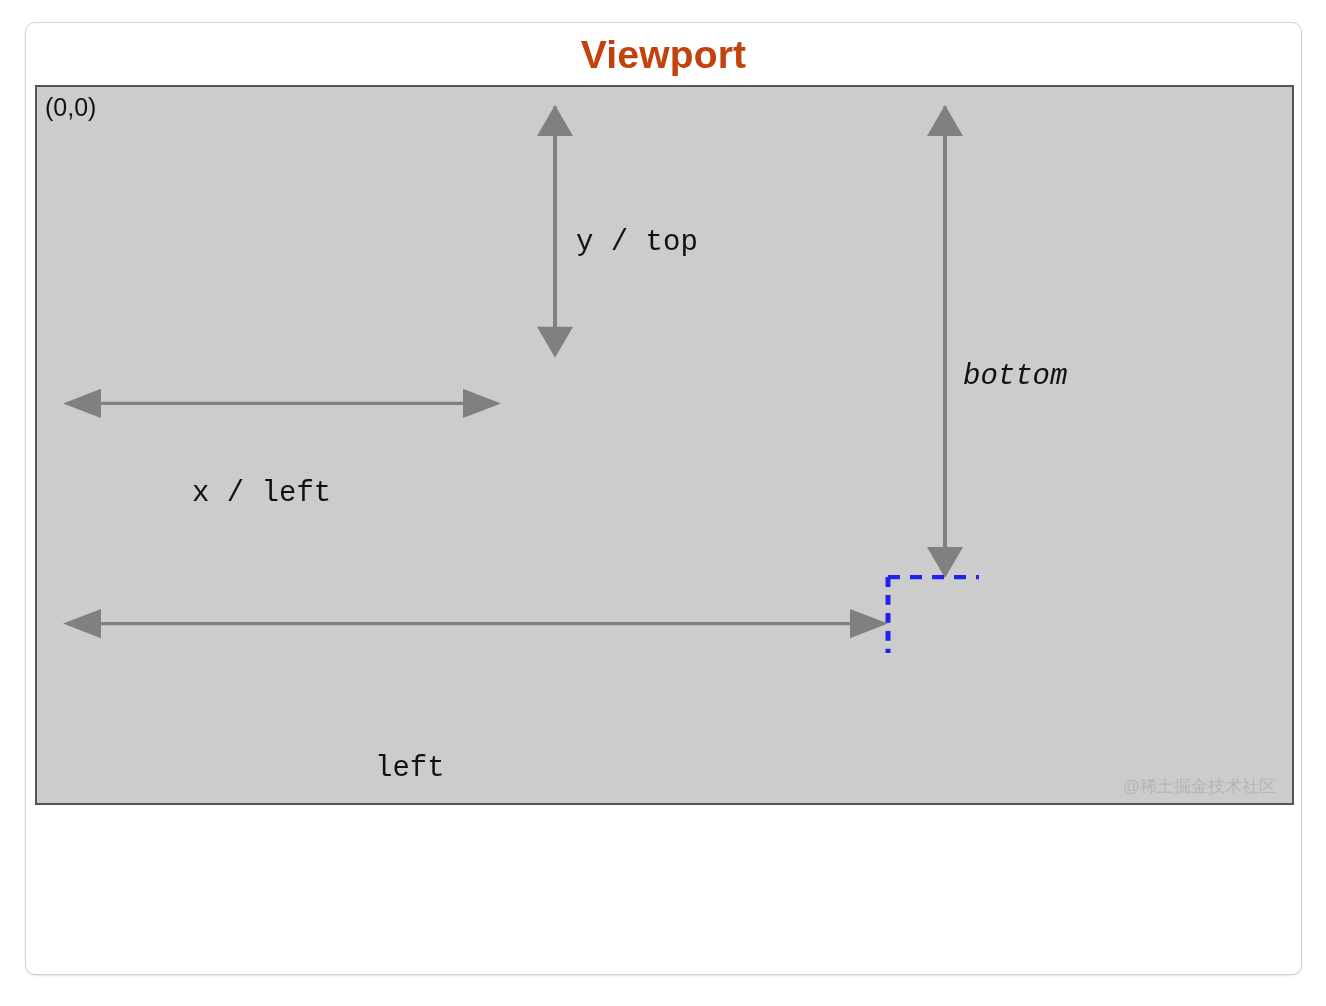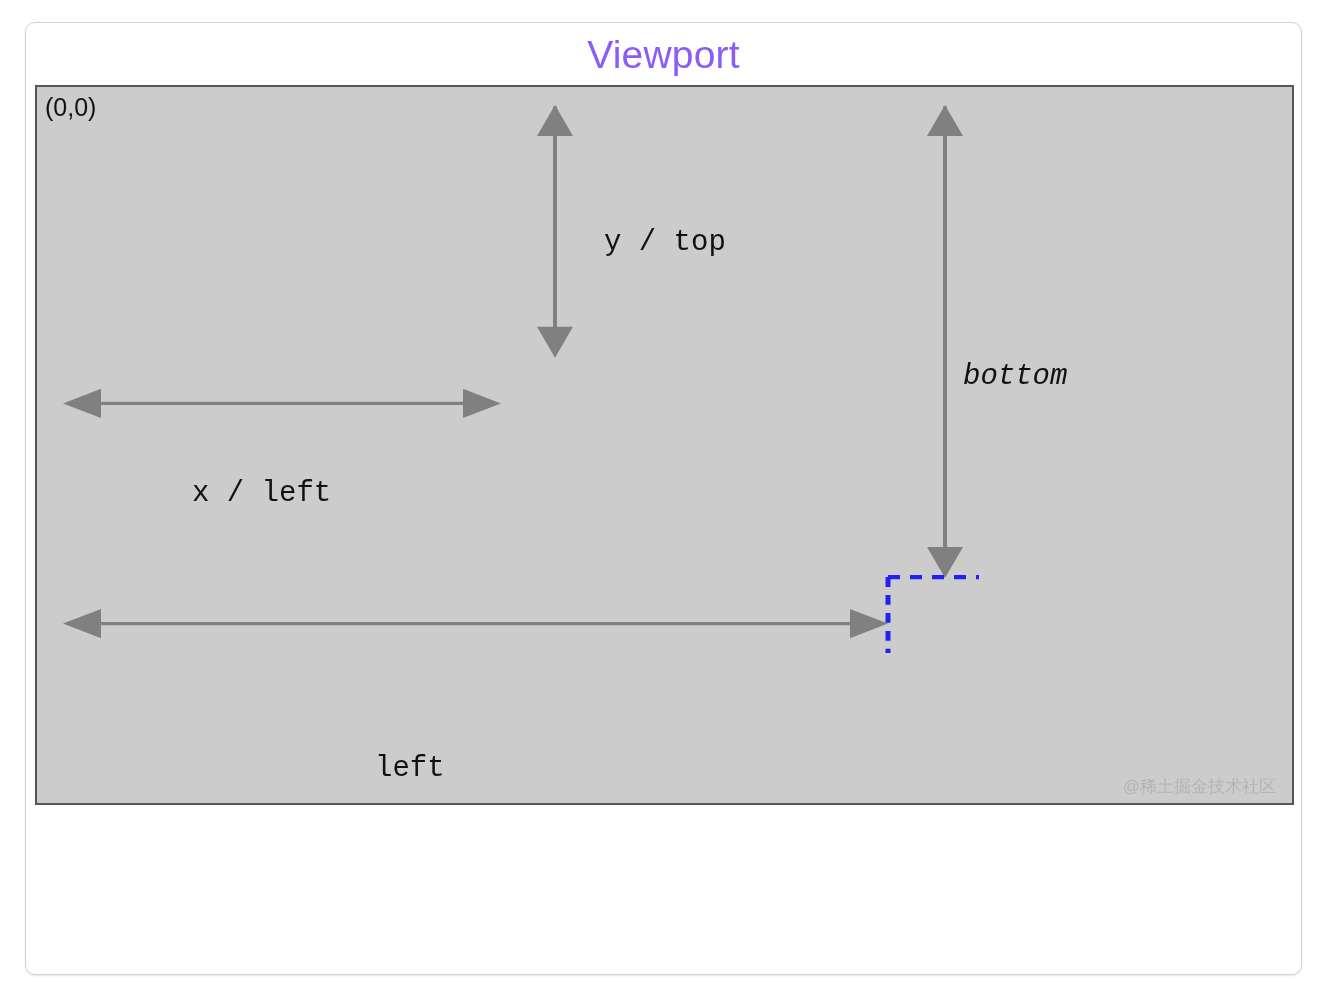--- a/index.html
+++ b/index.html
@@ -41,22 +41,22 @@
     width: 100%;
     height: 62px;
     display: flex;
     align-items: center;
     justify-content: center;
     box-sizing: border-box;
   }
   .title-text {
     font-family: "Liberation Sans", sans-serif;
     font-size: 39px;
-    font-weight: 400;
-    color: #8b5cf6;
+    font-weight: 700;
+    color: #c2410c;
     letter-spacing: 0.2px;
     line-height: 1;
   }
 
   
   .viewport {
     position: absolute;
     left: 9px;
     top: 62px;
     width: 1259px;
@@ -110,21 +110,21 @@
 
   
   .measure-label {
     position: absolute;
     font-family: "Liberation Mono", monospace;
     font-size: 29px;
     color: #111111;
     white-space: nowrap;
     line-height: 1;
   }
-  .label-ytop   { left: 539px; top: 141px; margin-left: 28px; }
+  .label-ytop   { left: 539px; top: 141px; }
   .label-xleft  { left: 155px; top: 392px; font-family: Liberation Mono, monospace; }
   .label-bottom { left: 926px; top: 275px; font-style: italic; }
   .label-right  { left: 338px; top: 667px; }
 
   
   .watermark {
     position: absolute;
     right: 16px;
     bottom: 8px;
     font-family: Liberation Sans, sans-serif;

